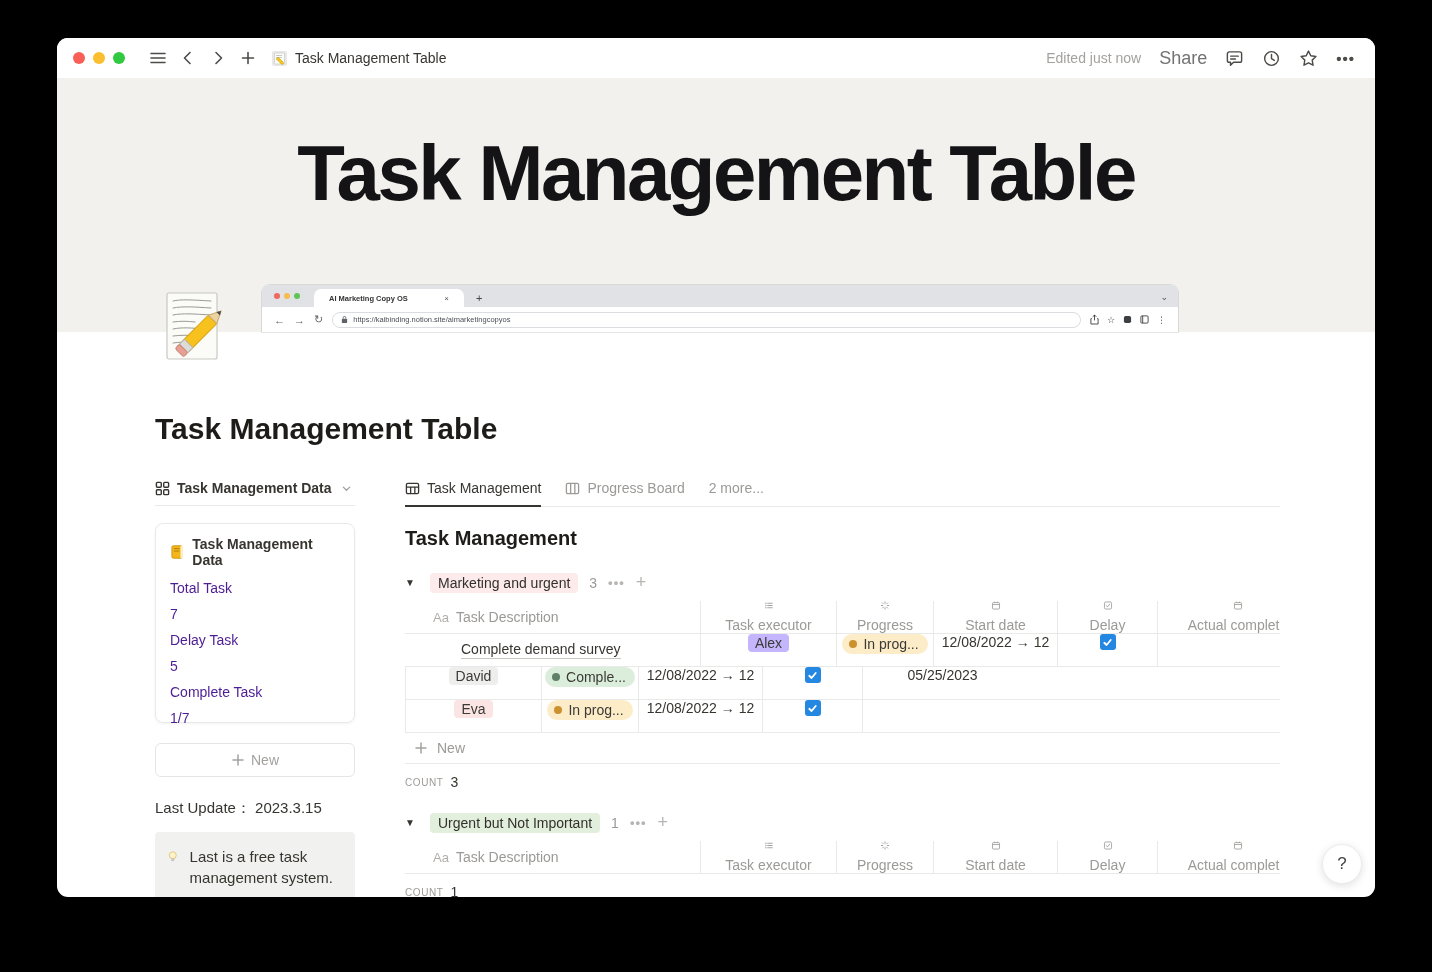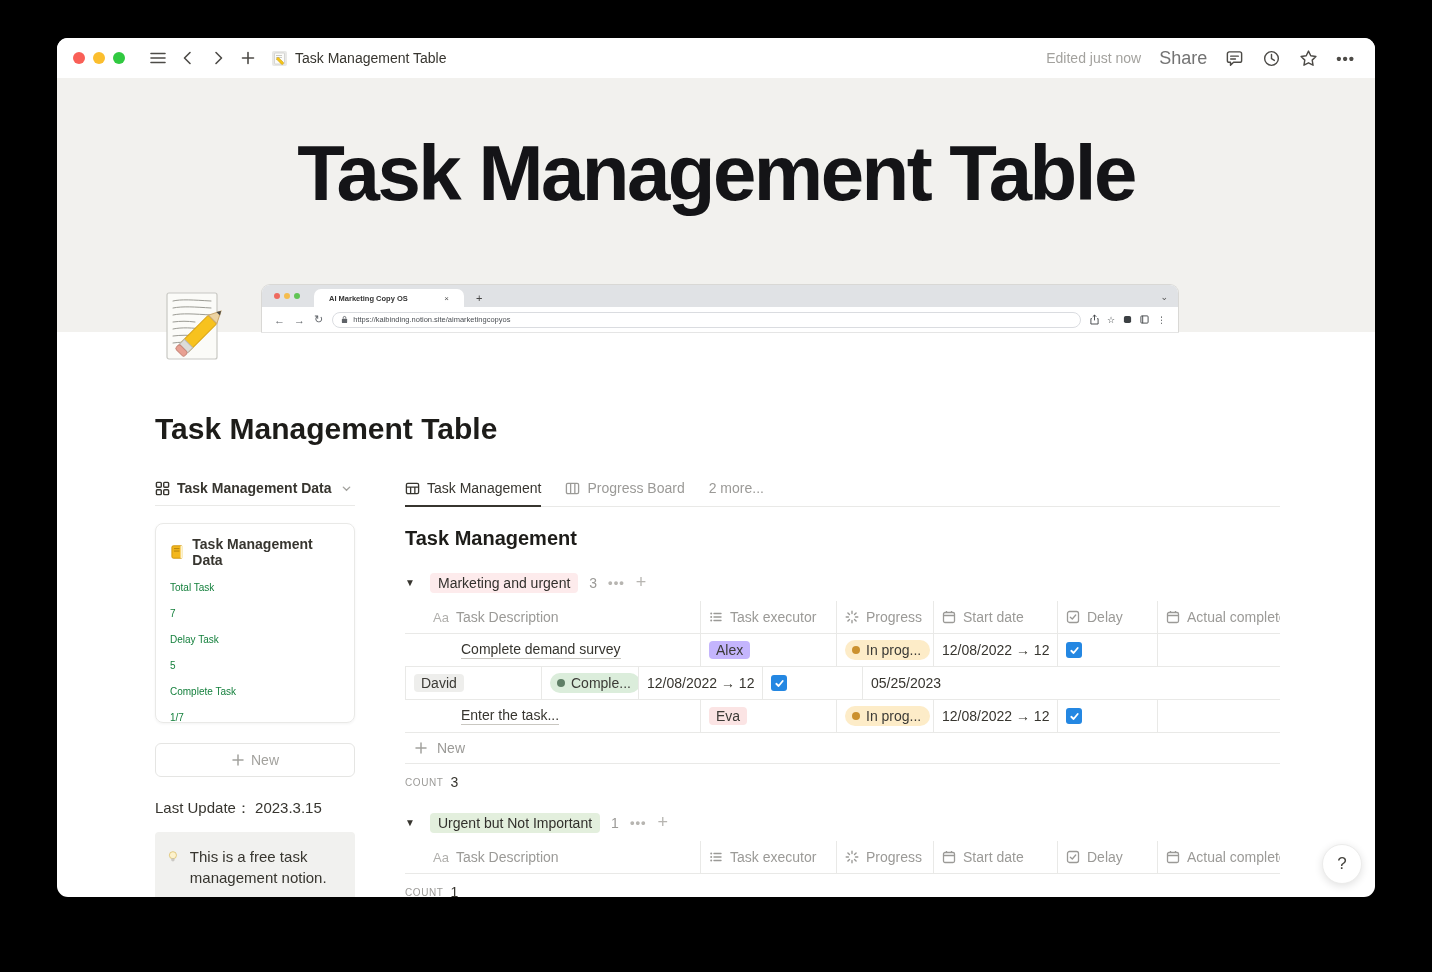--- a/index.html
+++ b/index.html
@@ -36,21 +36,21 @@
   .pageicon { position:absolute; left:104px; top:253px; width:66px; height:80px; z-index:4; }
   .page-title { margin:80px 0 0 98px; font-size:30px; font-weight:700; color:#1d1c19; }
   .content { display:flex; margin-top:34px; padding-left:98px; }
 
   
   .sidebar { width:200px; flex:none; }
   .sb-head { display:flex; align-items:center; gap:7px; font-size:14px; font-weight:700; color:#37352f; padding-bottom:9px; border-bottom:1px solid #e9e9e7; }
   .sb-chev { margin-left:2px; }
   .card { margin-top:17px; border:1px solid #e9e9e7; border-radius:8px; box-shadow:0 1px 3px rgba(0,0,0,.05); padding:12px 14px; height:200px; }
   .card-title { display:flex; align-items:center; gap:7px; font-weight:700; font-size:14px; color:#37352f; margin-bottom:7px; }
-  .stat { font-size:10px; color:#15803d; line-height:26px; }
+  .stat { font-size:14px; color:#4c1d95; line-height:26px; }
   .new-btn { margin-top:20px; height:34px; border:1px solid #e5e5e3; border-radius:6px; display:flex; align-items:center; justify-content:center; gap:6px; color:#a3a29e; font-size:14px; background:#fff; }
   .last { margin-top:22px; font-size:15px; color:#37352f; }
   .callout { margin-top:14px; background:#f1f1ef; border-radius:4px; padding:14px 12px; display:flex; gap:11px; font-size:15px; font-weight:500; line-height:21px; color:#37352f; }
 
   
   .main { width:875px; margin-left:50px; flex:none; overflow:hidden; }
   .tabs { display:flex; align-items:flex-end; gap:24px; border-bottom:1px solid #e9e9e7; }
   .tab { display:flex; gap:7px; align-items:center; font-size:14px; color:#9b9a97; padding-bottom:9px; margin-bottom:-1px; border-bottom:2px solid transparent; }
   .tab.active { color:#37352f; font-weight:500; border-bottom-color:#37352f; }
   .h3 { margin-top:20px; font-size:20px; font-weight:700; color:#1d1c19; }
@@ -59,21 +59,21 @@
   .gpill { font-size:14px; font-weight:500; padding:2px 8px; border-radius:4px; color:#32302c; }
   .g-red{background:#fdebec}.g-green{background:#e3efdd}
   .gcount { color:#9b9a97; font-size:14px; }
   .gdots { color:#b7b5b1; font-size:13px; letter-spacing:1px; font-weight:700; }
   .gplus { color:#b7b5b1; font-size:18px; font-weight:400; }
 
   .tbl { margin-top:8px; }
   .thr, .trow { display:flex; align-items:stretch; height:33px; border-bottom:1px solid #e9e9e7; }
   .col { display:flex; align-items:center; gap:7px; padding:0 8px; flex:none; overflow:hidden; white-space:nowrap;text-align:right; }
   .c1{width:295px; padding-left:28px;} .c2{width:136px;} .c3{width:97px;} .c4{width:124px;} .c5{width:100px;} .c6{width:160px;}
-  .bl { border-left:1px solid #e9e9e7; }
+  .bl { border-left:1px solid #e9e9e7;flex-direction:column; }
   .thr .col { color:#9b9a97; font-size:14px; }
   .aa { font-size:13px; color:#b0afac; }
   .trow { font-size:14px; color:#37352f; }
   .task-c { padding-left:56px; }
   .task-t { font-weight:500; border-bottom:1px solid #c9c7c1; padding-bottom:1px; white-space:nowrap; }
   .pill { padding:1px 7px; border-radius:4px; font-size:14px; color:#3b3a36; }
   .p-alex{background:#c4b5fd}.p-david{background:#eeeeec}.p-eva{background:#fbe4e4}
   .ppill { display:flex; align-items:center; gap:6px; padding:2px 9px 2px 7px; border-radius:11px; font-size:14px; color:#3b3a36; }
   .prog-y{background:#fdecc8}.prog-g{background:#dbeddb}
   .dot { width:8px; height:8px; border-radius:50%; flex:none; }
@@ -254,21 +254,21 @@
       <div class="last">
         <span>Last Update：</span>
         <span>2023.3.15</span>
       </div>
 
       <div class="callout">
         <svg width="20" height="22" viewBox="0 0 20 22">
             <circle cx="10" cy="8" r="6" fill="#fdf2cc" stroke="#d9b95c" stroke-width="1.2"></circle>
             <path d="M8 14h4v2.5a1 1 0 0 1-1 1h-2a1 1 0 0 1-1-1z" fill="#d4d2cd" stroke="#b9b7b2" stroke-width="1"></path>
           </svg>
-        <span>This is a free task management notion.</span>
+        <span>Last is a free task management system.</span>
       </div>
     </div>
 
     <div class="main">
       <div class="tabs">
         <span class="tab active">
           <svg width="15" height="15" viewBox="0 0 16 16" fill="none" stroke="#37352f" stroke-width="1.4">
               <rect x="1.5" y="2.5" width="13" height="11" rx="1.5"></rect>
               <path d="M1.5 6.5h13M6 6.5v7M10.5 6.5v7"></path>
             </svg>
@@ -387,23 +387,20 @@
                   <path d="M2.5 6.3 5 8.7l4.5-5.4"></path>
                 </svg>
               </span>
             </span>
           <span class="col c6 bl">
               <span>05/25/2023</span>
             </span>
         </div>
 
         <div class="trow">
-          <span class="col c1 task-c">
-              <span class="task-t">Enter the task...</span>
-            </span>
           <span class="col c2 bl">
               <span class="pill p-eva">Eva</span>
             </span>
           <span class="col c3 bl">
               <span class="ppill prog-y">
                 <span class="dot dot-y"></span>
                 <span>In prog...</span>
               </span>
             </span>
           <span class="col c4 bl">

